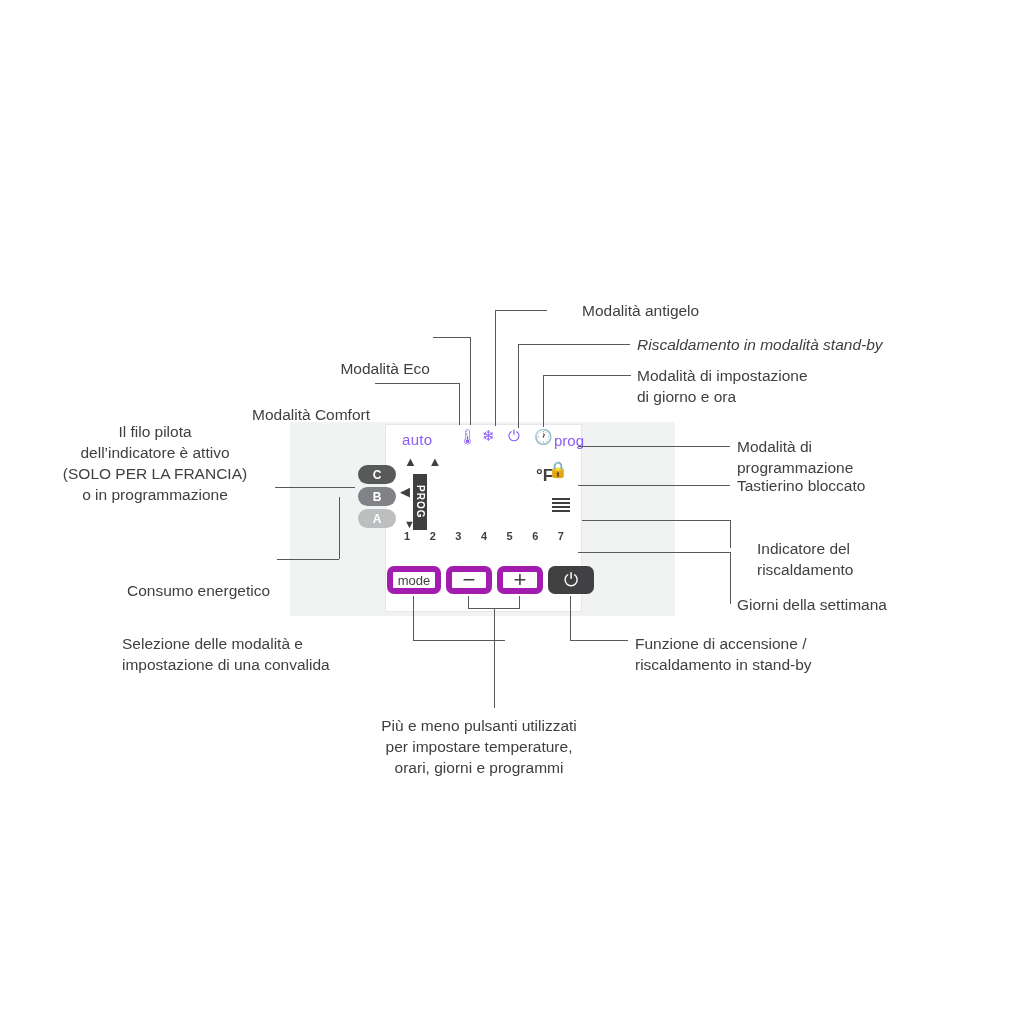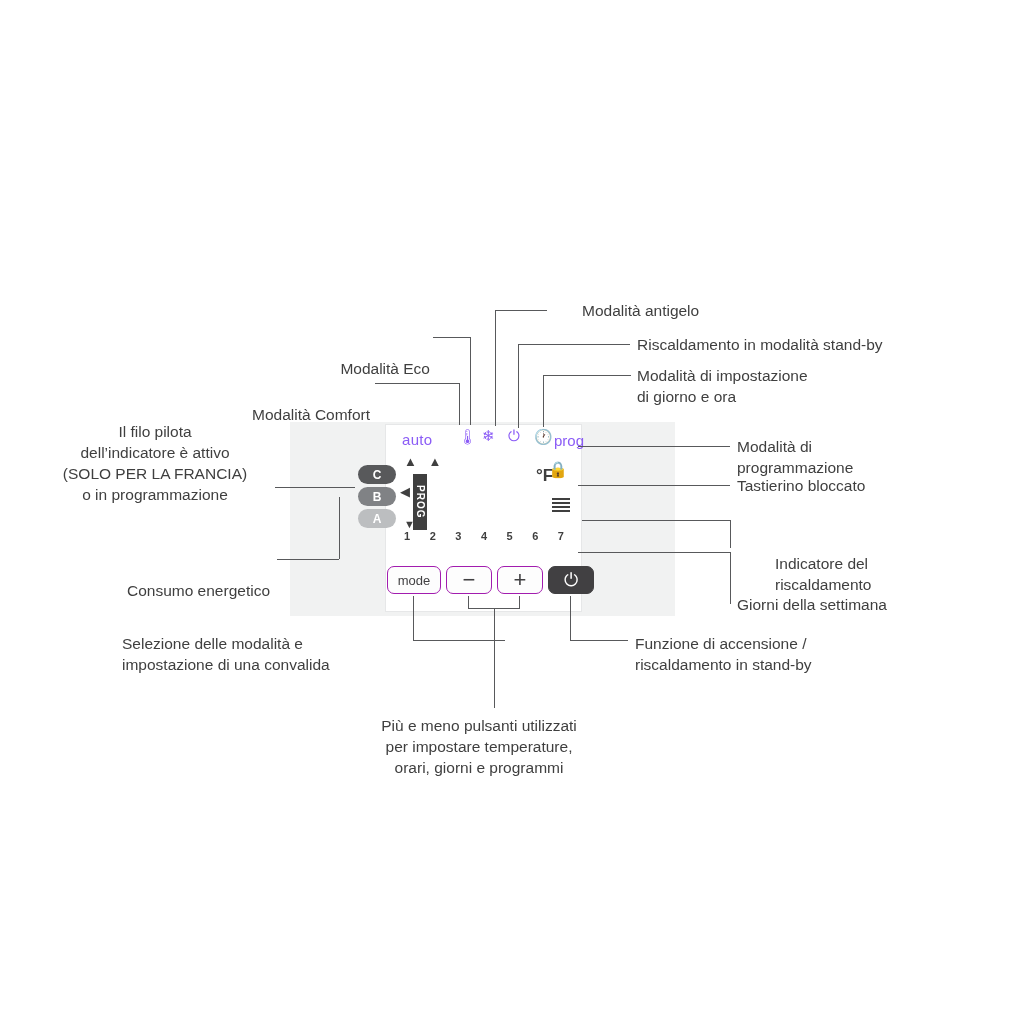--- a/index.html
+++ b/index.html
@@ -172,21 +172,21 @@
     box-sizing: border-box;
   }
   #pill-c { left: 358px; top: 465px; background: #58595b; }
   #pill-b { left: 358px; top: 487px; background: #808285; }
   #pill-a { left: 358px; top: 509px; background: #bcbec0; }
 
   
   .btn {
     position: absolute;
     height: 28px;
-    border: 1px solid #a21caf;
+    border: 6px solid #a21caf;
     border-radius: 7px;
     background: #fdfdfd;
     display: flex;
     align-items: center;
     justify-content: center;
     font-size: 13px;
     color: #414042;
     box-sizing: border-box;
   }
   #btn-mode { left: 387px; top: 566px; width: 54px; }
@@ -243,33 +243,33 @@
 <div class="pill" id="pill-b">B</div>
 <div class="pill" id="pill-a">A</div>
 
 <div class="btn" id="btn-mode">mode</div>
 <div class="btn" id="btn-minus">−</div>
 <div class="btn" id="btn-plus">+</div>
 <div class="btn" id="btn-power">⏻</div>
 
 <div class="label left" style="left:556px; top:300px;margin-left:26px;">Modalità antigelo</div>
 <div class="label right" style="left:100px; top:327px; width:330px;">Modalità Eco</div>
-<div class="label left" style="left:637px; top:334px;">Riscaldamento in modalità stand-by</div>
+<div class="label left" style="left:637px; top:334px;font-style:italic;">Riscaldamento in modalità stand-by</div>
 <div class="label right" style="left:60px;  top:373px; width:310px;">Modalità Comfort</div>
 <div class="label left" style="left:637px; top:365px;">Modalità di impostazione
 di giorno e ora</div>
 <div class="label center" style="left:20px; top:421px; width:270px;">Il filo pilota
 dell’indicatore è attivo
 (SOLO PER LA FRANCIA)
 o in programmazione</div>
 <div class="label left" style="left:737px; top:436px;">Modalità di
 programmazione</div>
 <div class="label left" style="left:737px; top:475px;">Tastierino bloccato</div>
 <div class="label right" style="left:20px;  top:549px; width:250px;">Consumo energetico</div>
-<div class="label left" style="left:775px; top:538px;margin-top:15px;">Indicatore del
+<div class="label left" style="left:757px; top:538px;">Indicatore del
 riscaldamento</div>
 <div class="label left" style="left:737px; top:594px;">Giorni della settimana</div>
 <div class="label left" style="left:122px; top:633px;">Selezione delle modalità e
 impostazione di una convalida</div>
 <div class="label left" style="left:635px; top:633px;">Funzione di accensione /
 riscaldamento in stand-by</div>
 <div class="label center" style="left:344px; top:715px; width:270px;">Più e meno pulsanti utilizzati
 per impostare temperature,
 orari, giorni e programmi</div>
 

